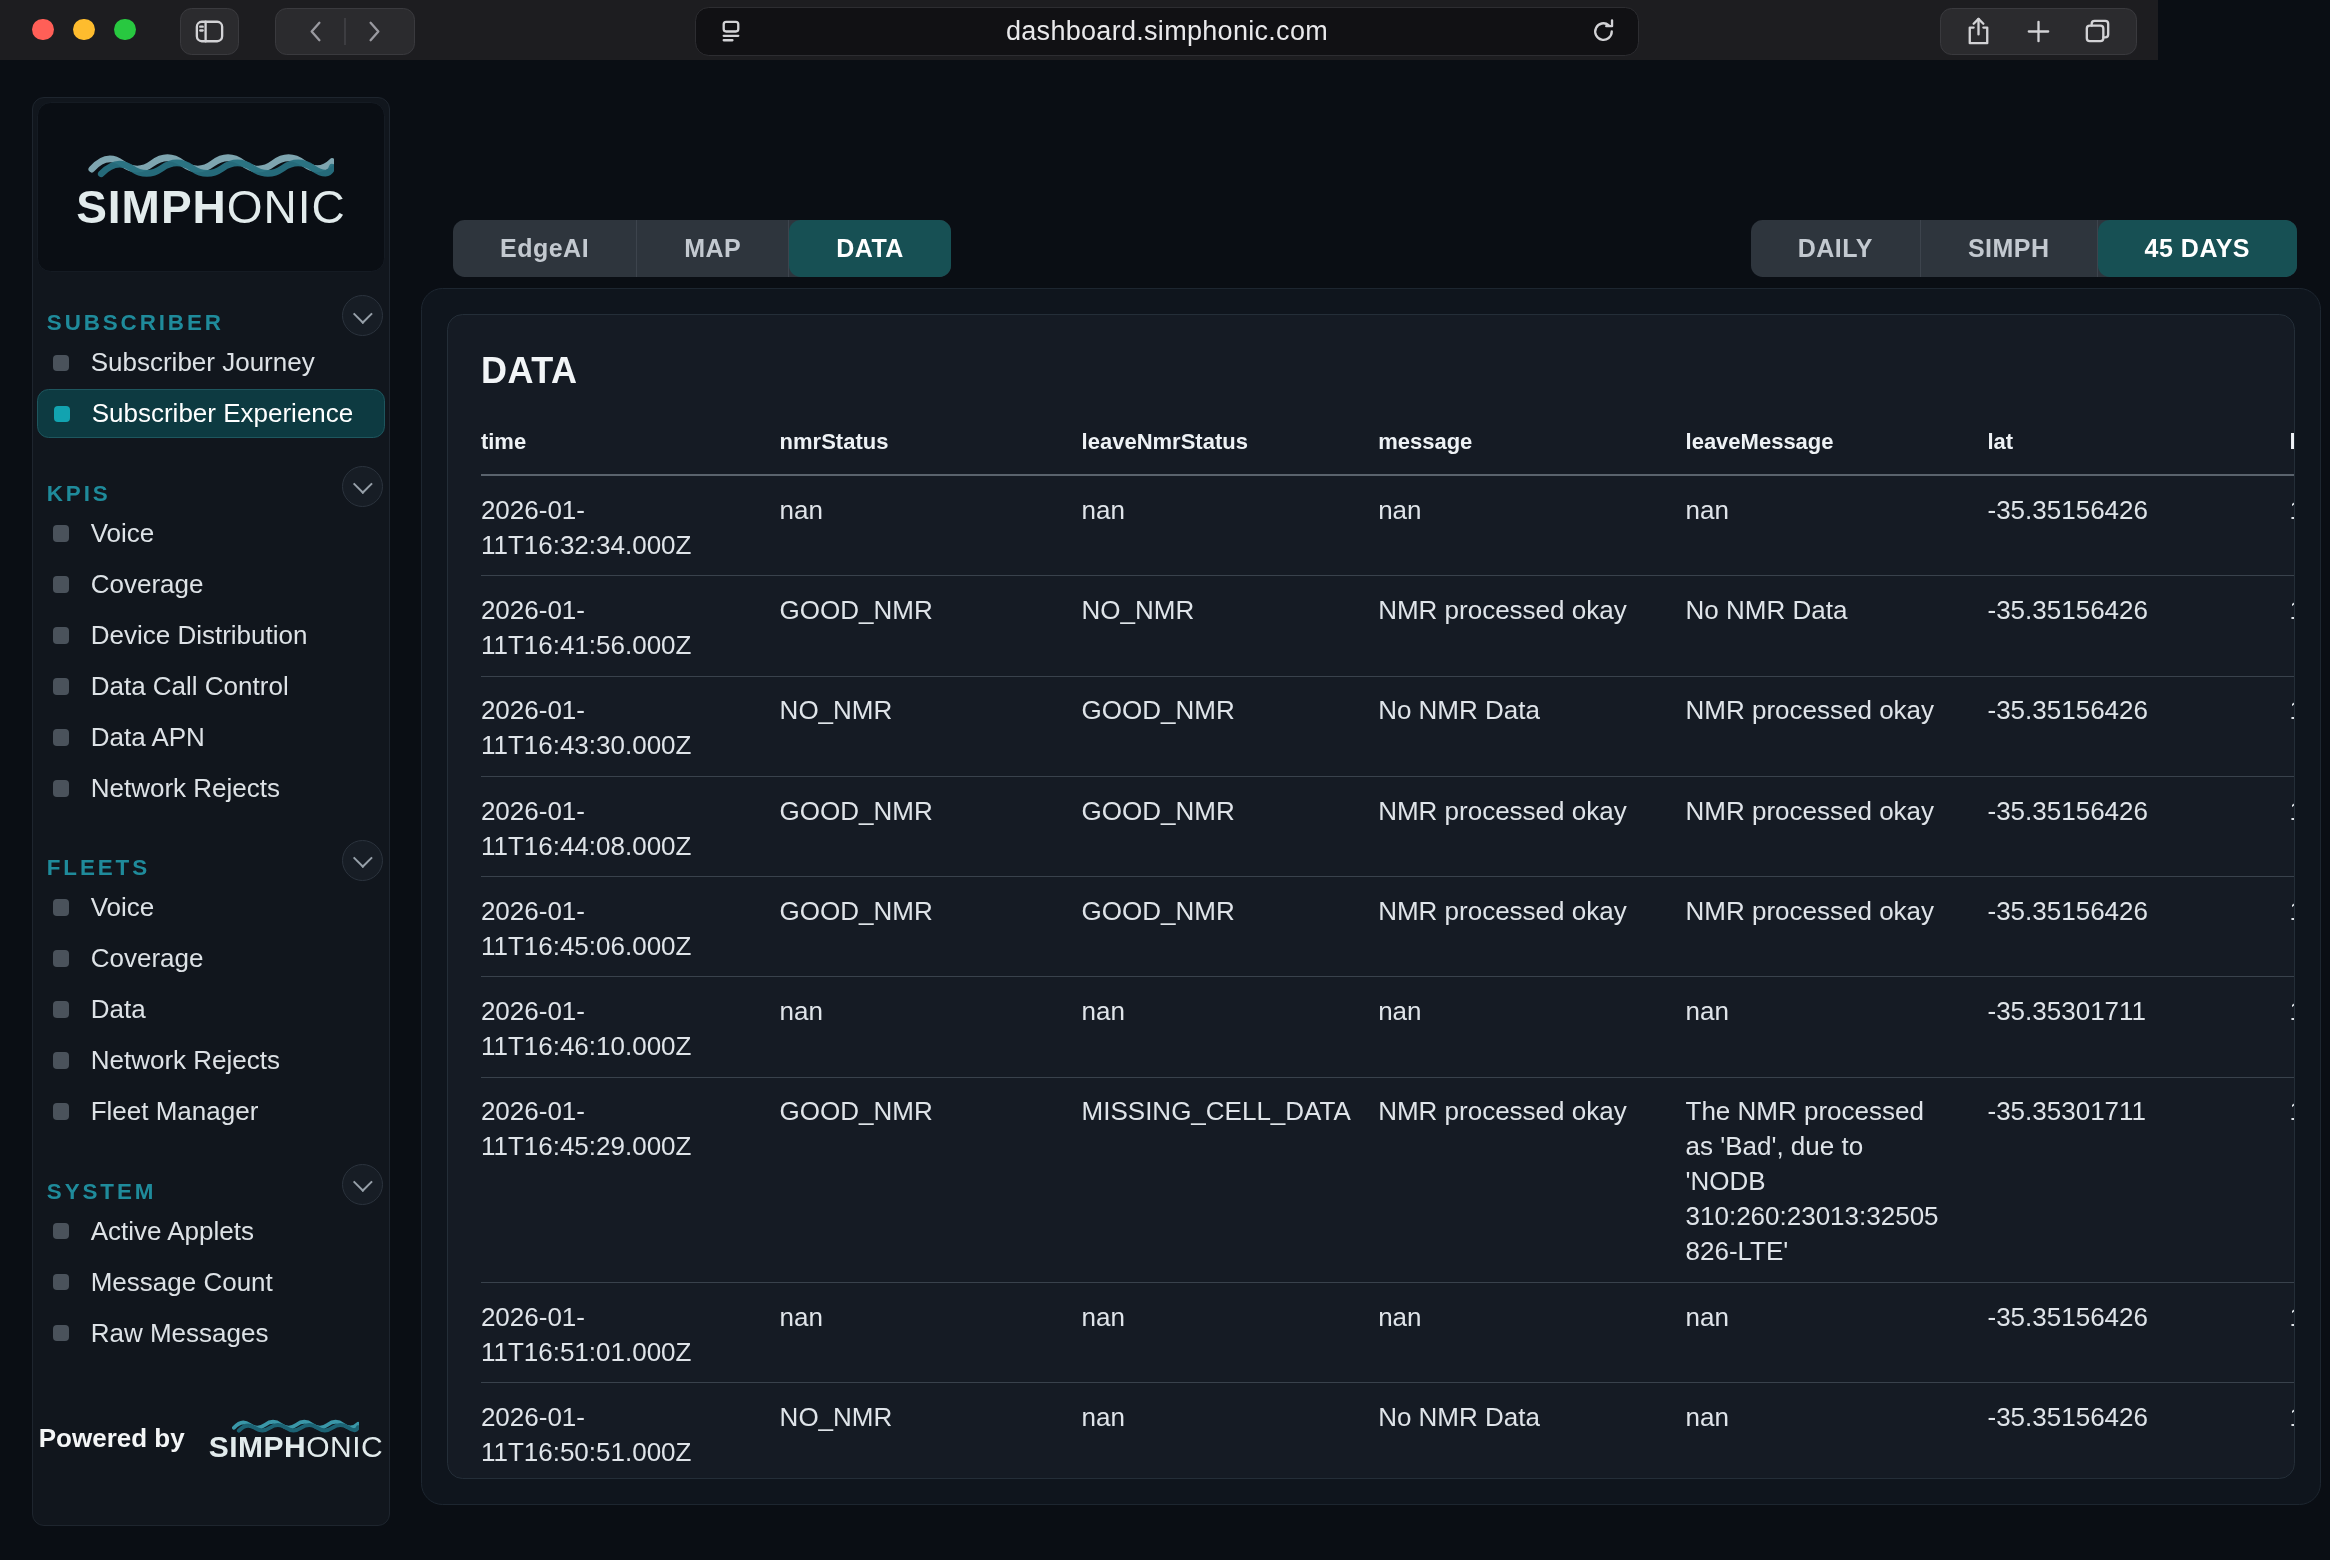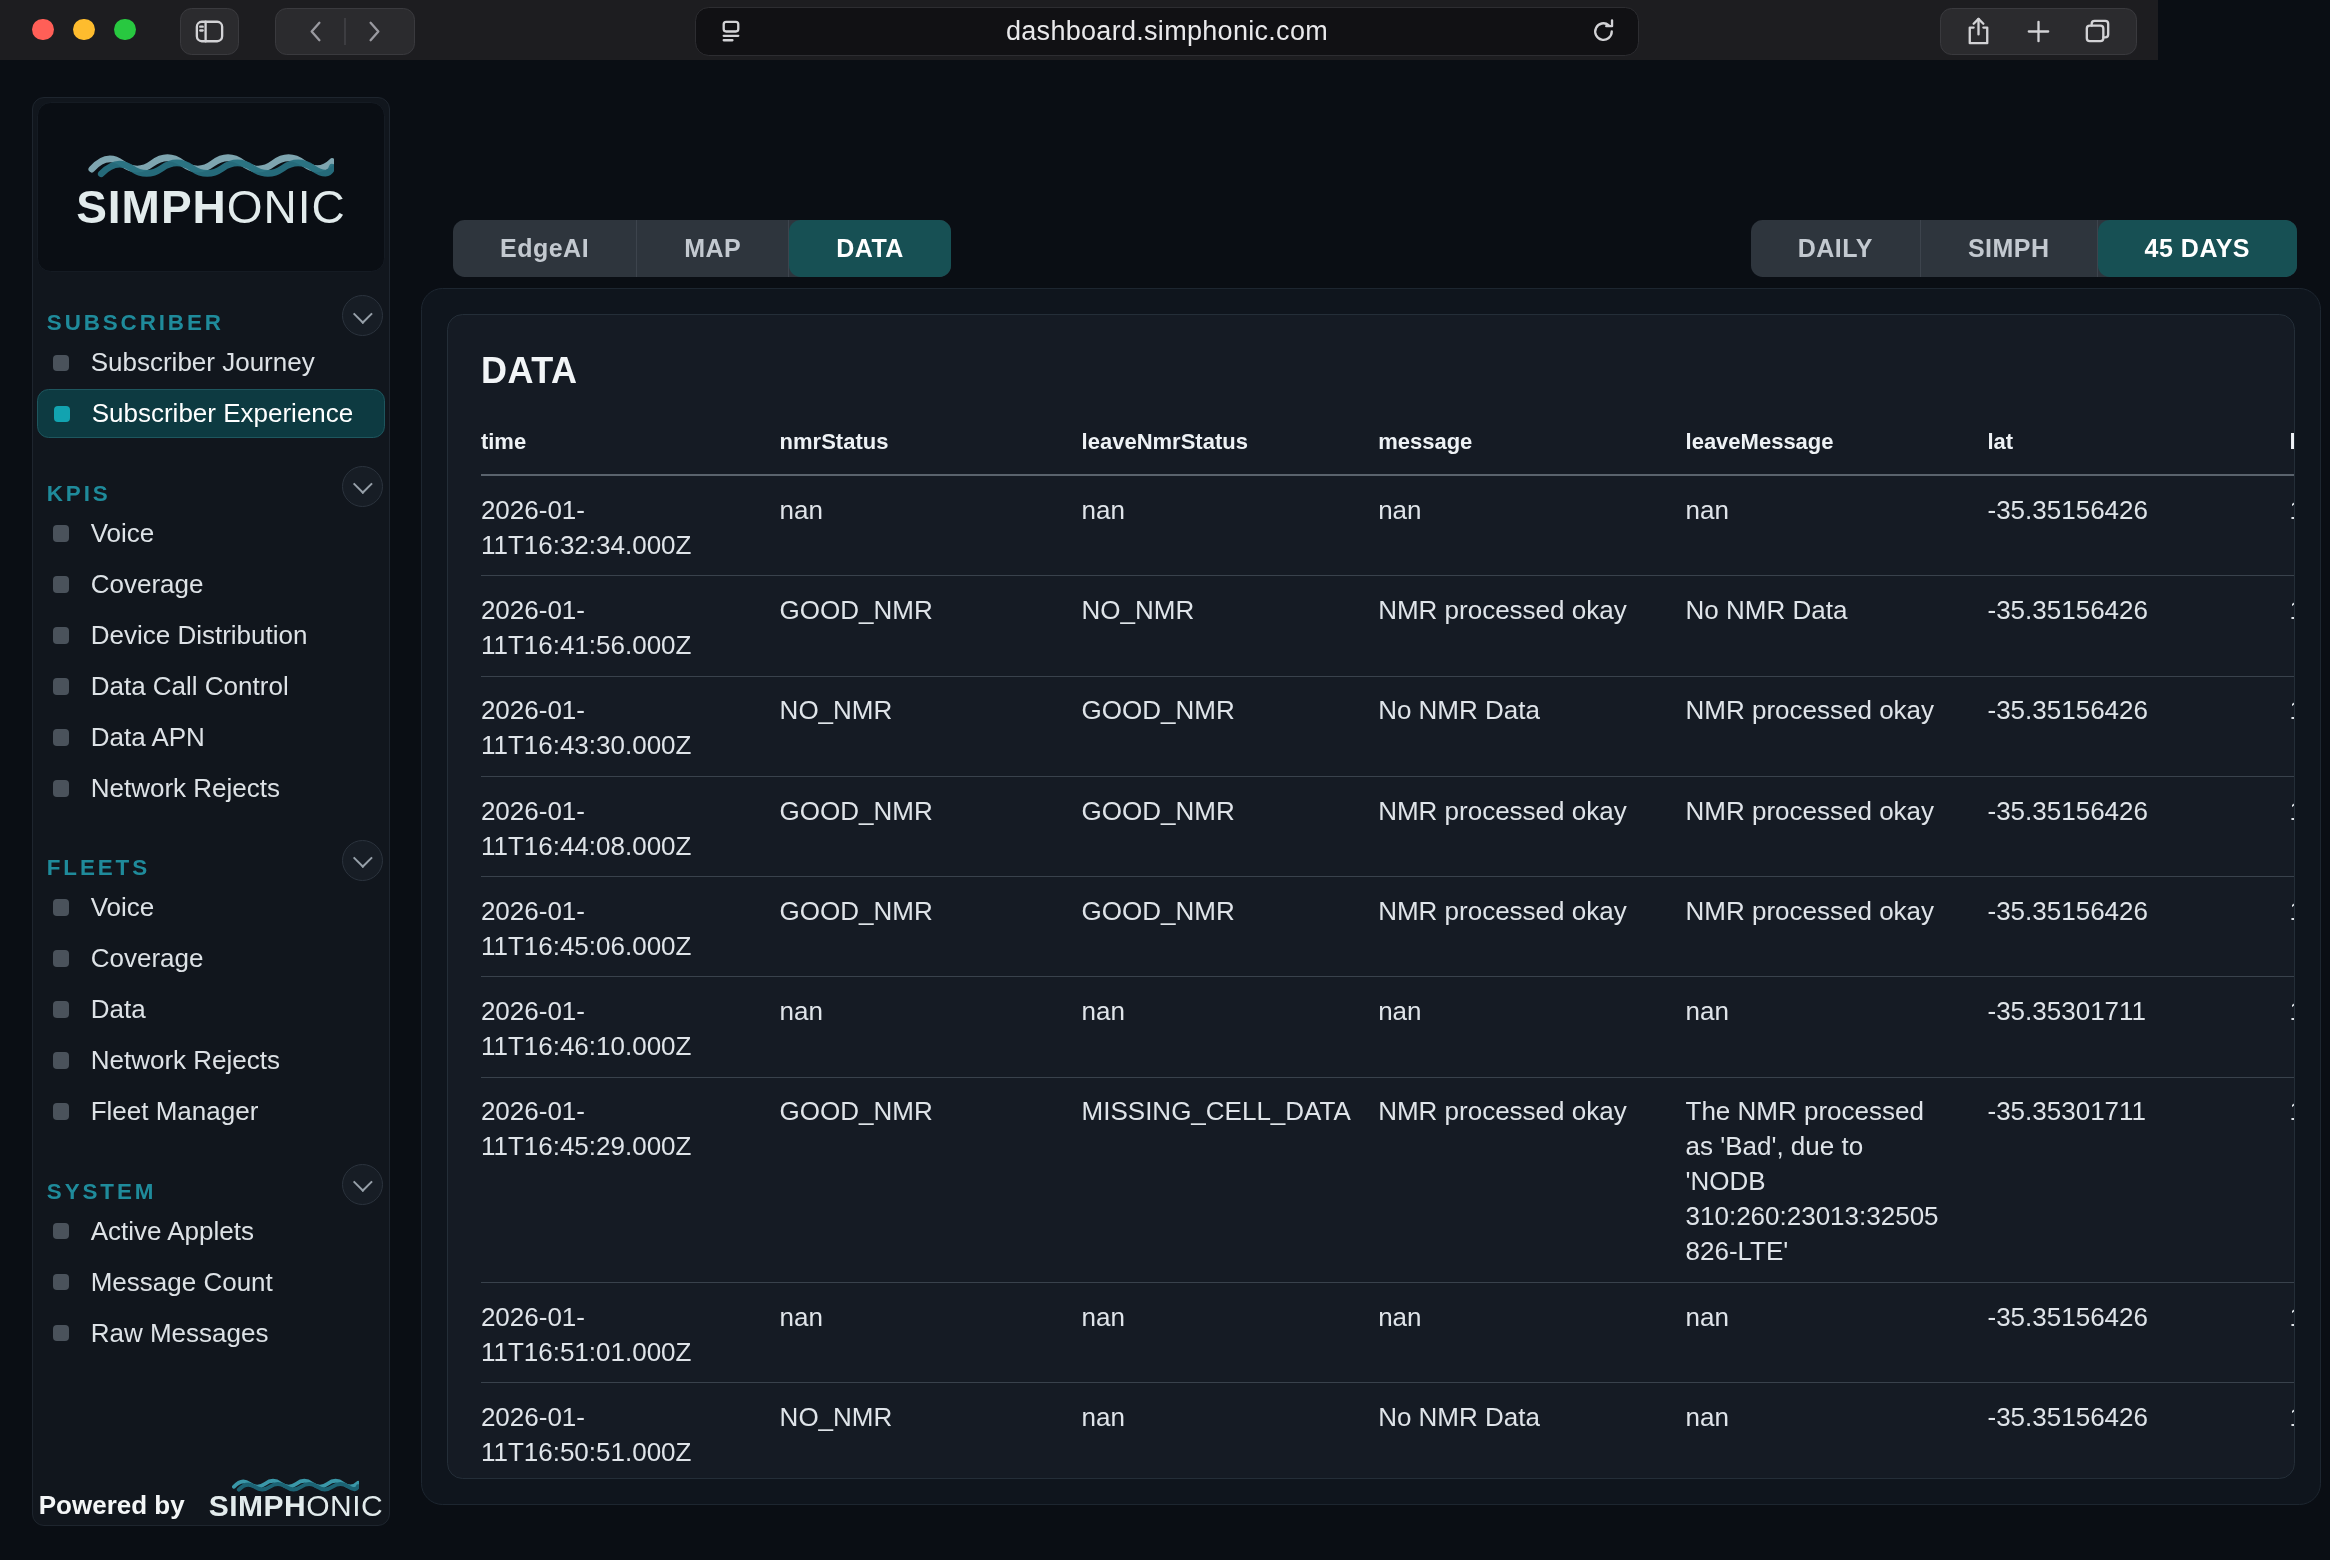--- a/index.html
+++ b/index.html
@@ -31,21 +31,21 @@
   .nav-section{margin-top:23.4px}
   .nav-section:first-child{margin-top:7.8px}
   .nav-section-header{display:flex;align-items:flex-end;justify-content:space-between;padding:0 2px 0 9.8px;height:45px;cursor:pointer}
   .nav-section-label{color:#1f8b9b;font-size:22.4px;font-weight:700;letter-spacing:2.9px}
   .chev-circle{width:41px;height:41px;border-radius:50%;background:#171d25;border:1.5px solid #2b333d;display:flex;align-items:center;justify-content:center;box-sizing:border-box}
   .chev{display:block;width:11.7px;height:11.7px;border-right:2.9px solid #97a0a9;border-bottom:2.9px solid #97a0a9;transform:rotate(45deg);margin-top:-4.9px}
   .nav-item{display:flex;align-items:center;gap:21.5px;height:49px;margin-top:2px;padding:0 15.6px;border-radius:11.7px;color:#dde2e6;font-size:26px;cursor:pointer;box-sizing:border-box}
   .nav-item .bullet{flex:none;width:16.6px;height:16.6px;border-radius:3.9px;background:#4a525b}
   .nav-item.active{background:#0d3a41;border:1.5px solid #1e565e;color:#ffffff}
   .nav-item.active .bullet{background:#12a3b0}
-  .side-footer{flex:1;display:flex;align-items:flex-end;justify-content:center;gap:24px;min-height:94px}
+  .side-footer{flex:1;display:flex;align-items:center;justify-content:center;gap:24px;min-height:94px}
   .side-footer .pb{color:#f4f6f7;font-size:26px;font-weight:700}
   .mini-logo{display:flex;flex-direction:column;align-items:center}
   .mini-logo .wordmark{font-size:30px;margin-top:-2px;letter-spacing:0.5px}
   
   .main-title{position:absolute;left:453px;top:98px;font-size:39px;font-weight:800;color:#f1f4f6;letter-spacing:0.5px}
   .main-title .score{color:#4e86a0;margin-left:11.7px}
   .controls{position:absolute;left:453px;top:160px;width:1844px;display:flex;justify-content:space-between;align-items:center}
   .seg{display:flex;background:#2e353d;border-radius:11.7px}
   .seg .seg-btn{border:none;background:transparent;color:#c3c9d0;font-family:"Liberation Sans",sans-serif;font-weight:700;font-size:25px;letter-spacing:0.5px;padding:0 47px;height:57px;border-right:1.5px solid #3d444d;cursor:pointer}
   .seg .seg-btn:last-child{border-right:none}

